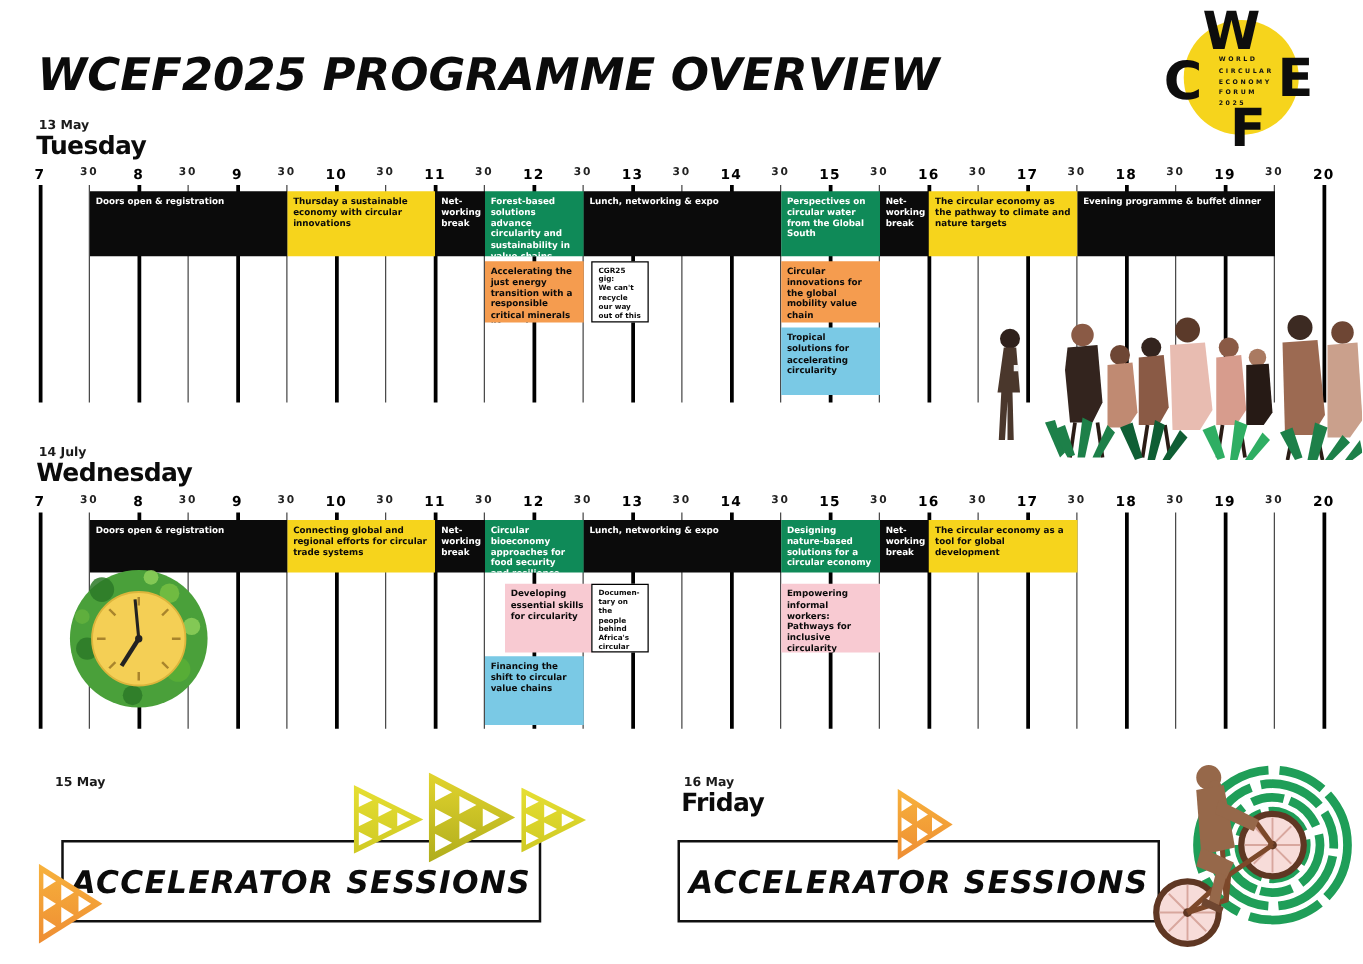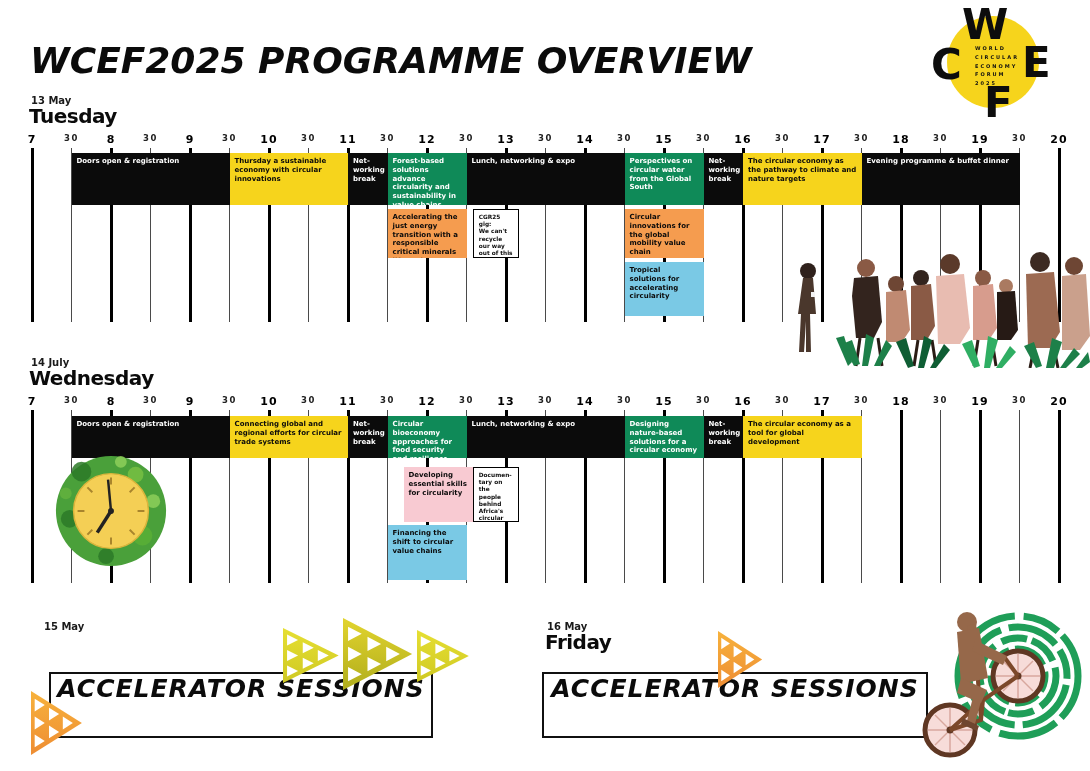--- a/index.html
+++ b/index.html
@@ -32,21 +32,21 @@
          font-size:7px;font-weight:bold;line-height:1.25;white-space:pre-line;overflow:hidden;}
   .c-black{background:#0b0b0b;color:#fff;}
   .c-yellow{background:#f6d41c;color:#0b0b0b;}
   .c-green{background:#0f8a58;color:#fff;}
   .c-orange{background:#f59c4f;color:#0b0b0b;}
   .c-blue{background:#7ac9e5;color:#0b0b0b;}
   .c-pink{background:#f8cad2;color:#0b0b0b;}
   .c-white{background:#fff;color:#0b0b0b;border:1.5px solid #000;font-size:5.8px;z-index:3;}
 
   
-  .acc-box{border:2px solid #101010;z-index:2;display:flex;justify-content:center;box-sizing:border-box;}
+  .acc-box{border:2px solid #101010;z-index:2;display:flex;align-items:center;justify-content:center;box-sizing:border-box;}
   .acc-banner{font-size:25px;font-weight:bold;font-style:italic;letter-spacing:1px;white-space:nowrap;}
   .decor{z-index:4;}
 </style>
 </head>
 <body>
 
 <div id="page">
 
   <div id="main-title" class="abs">WCEF2025 PROGRAMME OVERVIEW</div>
 
@@ -211,20 +211,21 @@
 working
 break</div>
       <div class="block c-yellow" style="left: 743px; width: 118.5px; top: 416px; height: 42px;">The circular economy as a tool for global development</div>
       <div class="block c-pink" style="left: 387.5px; width: 79px; top: 467px; height: 55px; margin-left: 16px;">Developing essential skills for circularity</div>
       <div class="block c-white" style="left: 472.82px; width: 46.61px; top: 467px; height: 55px;">Documen-
 tary on
 the people
 behind
 Africa's
 circular shift</div>
+      <div class="block c-pink" style="left: 624.5px; width: 79px; top: 467px; height: 55px;">Empowering informal workers: Pathways for inclusive circularity</div>
       <div class="block c-blue" style="left: 387.5px; width: 79px; top: 525px; height: 55px;">Financing the shift to circular value chains</div>
     </div>
 
   <svg class="abs decor" style="left:778px;top:226px;" width="312" height="142" viewBox="0 0 312 142">
 
     <g>
       <circle cx="30" cy="45" r="8" fill="#2f211c"></circle>
       <path d="M25,52 L35,52 L38,88 L32,88 L33,126 L28,126 L28,95 L26,126 L21,126 L23,88 L20,88 Z" fill="#4a372c"></path>
       <rect x="33" y="66" width="4" height="5" fill="#f2f2f2"></rect>
     </g>

